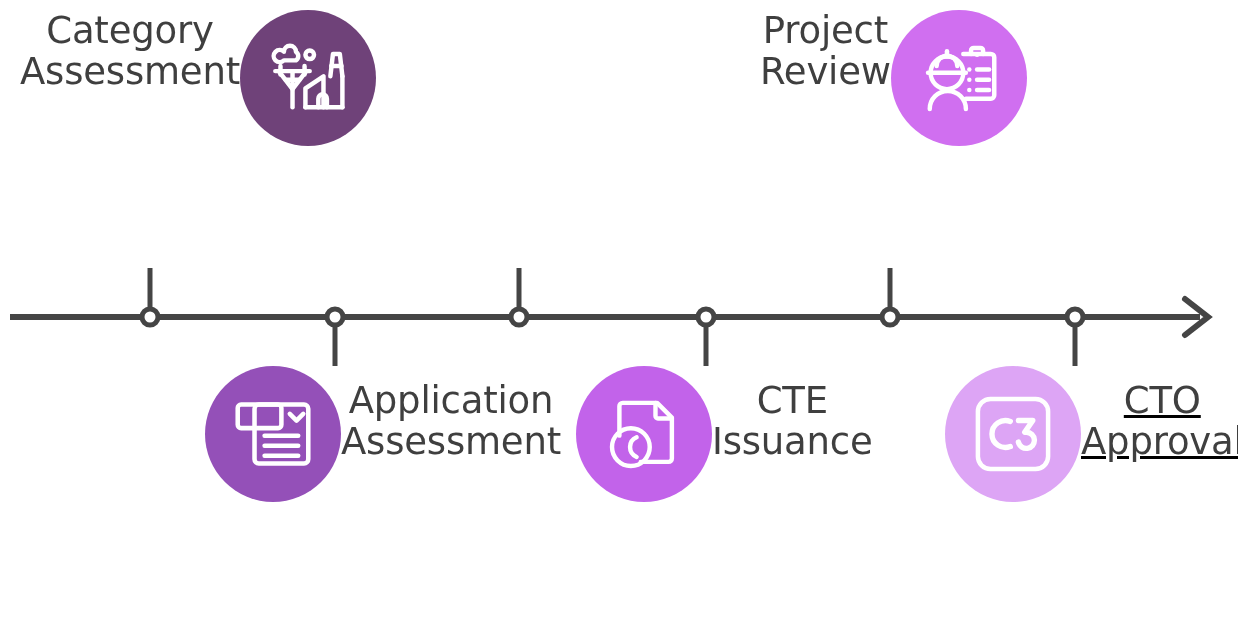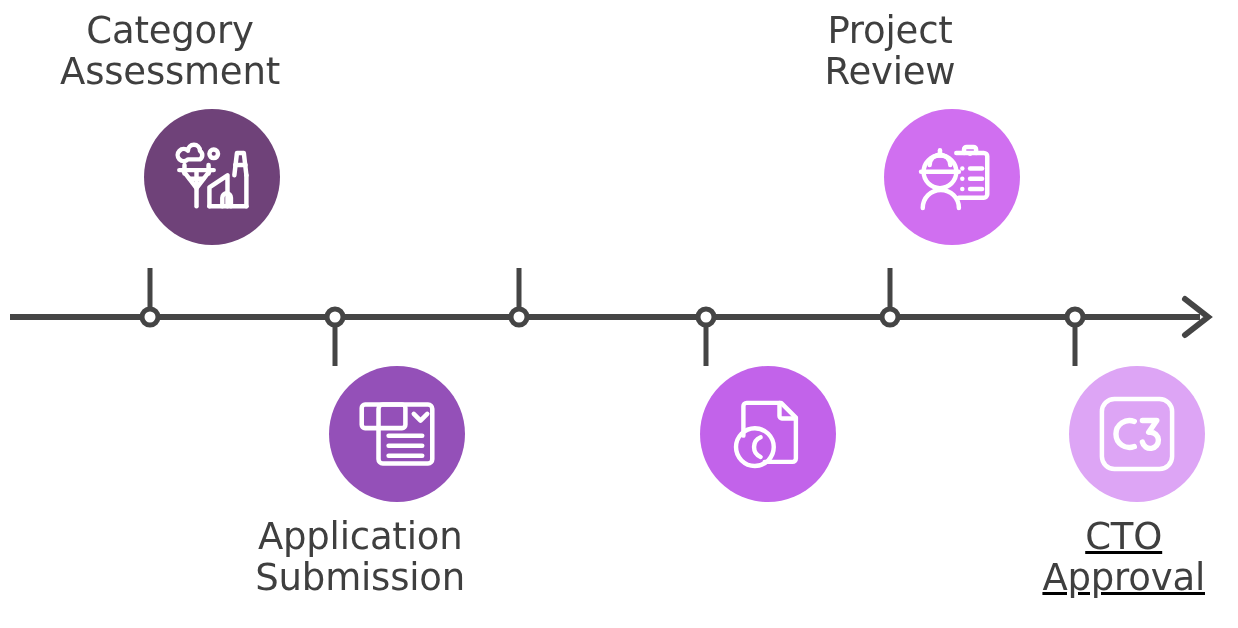--- a/index.html
+++ b/index.html
@@ -22,22 +22,22 @@
     left: 0;
     top: 0;
     width: 1238px;
     height: 628px;
   }
   .milestone {
     position: absolute;
     width: 260px;
     margin-left: -130px;
     display: flex;
-    flex-direction: column;
-    align-items: flex-end;
+    flex-direction: row;
+    align-items: flex-start;
   }
   .milestone.above {
     
   }
   .milestone.below {
     
   }
   .node-circle {
     border-radius: 50%;
     display: flex;
@@ -129,35 +129,37 @@
         <rect x="28" y="15" width="64" height="70" rx="5"></rect>
 
         <polyline points="70,26 78,34 86,26"></polyline>
 
         <path d="M40 52 h40"></path>
         <path d="M40 64 h40"></path>
         <path d="M40 76 h40"></path>
       </svg>
     </div>
     <div class="node-label label-below">Application
-Submission</div>
+Assessment</div>
   </div>
 
 
   <div class="milestone below" style="left:706px; top:366px;">
     <div class="node-circle" style="width:136px;height:136px;background:#c263ea;">
       <svg width="82" height="82" viewBox="0 0 100 100" fill="none" stroke="#ffffff" stroke-width="5.4" stroke-linecap="round" stroke-linejoin="round">
 
         <path d="M20 52 V16 a4 4 0 0 1 4 -4 h42 L84 30 v50 a4 4 0 0 1 -4 4 H46"></path>
         <path d="M64 12 v16 a3 3 0 0 0 3 3 h17"></path>
 
         <circle cx="34" cy="66" r="23"></circle>
         <path d="M41 54 a13 13 0 0 0 0 24"></path>
       </svg>
     </div>
+    <div class="node-label label-below">CTE
+Issuance</div>
   </div>
 
   <div class="milestone above" style="left:890px; top:10px;">
     <div class="node-label label-above">Project Review</div>
     <div class="node-circle" style="width:136px;height:136px;background:#d06ff0;">
       <svg width="86" height="86" viewBox="0 0 100 100" fill="none" stroke="#ffffff" stroke-width="5.2" stroke-linecap="round" stroke-linejoin="round">
 
         <circle cx="36" cy="44" r="19"></circle>
         <path d="M24 36 a12 12 0 0 1 24 0"></path>
         <path d="M36 25 v-6"></path>

